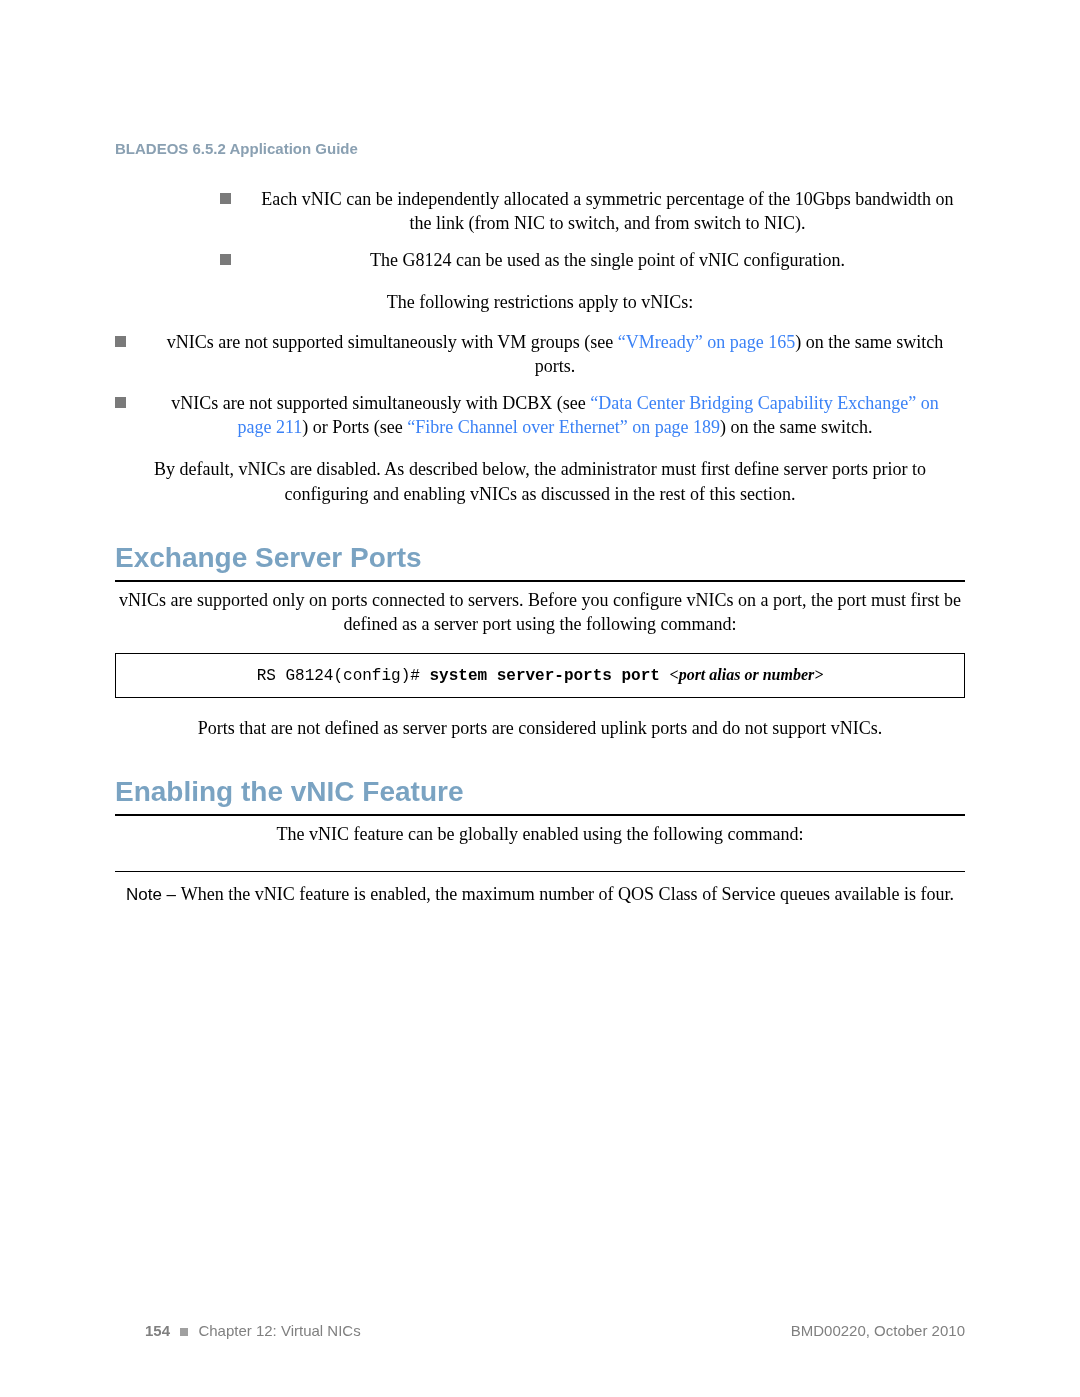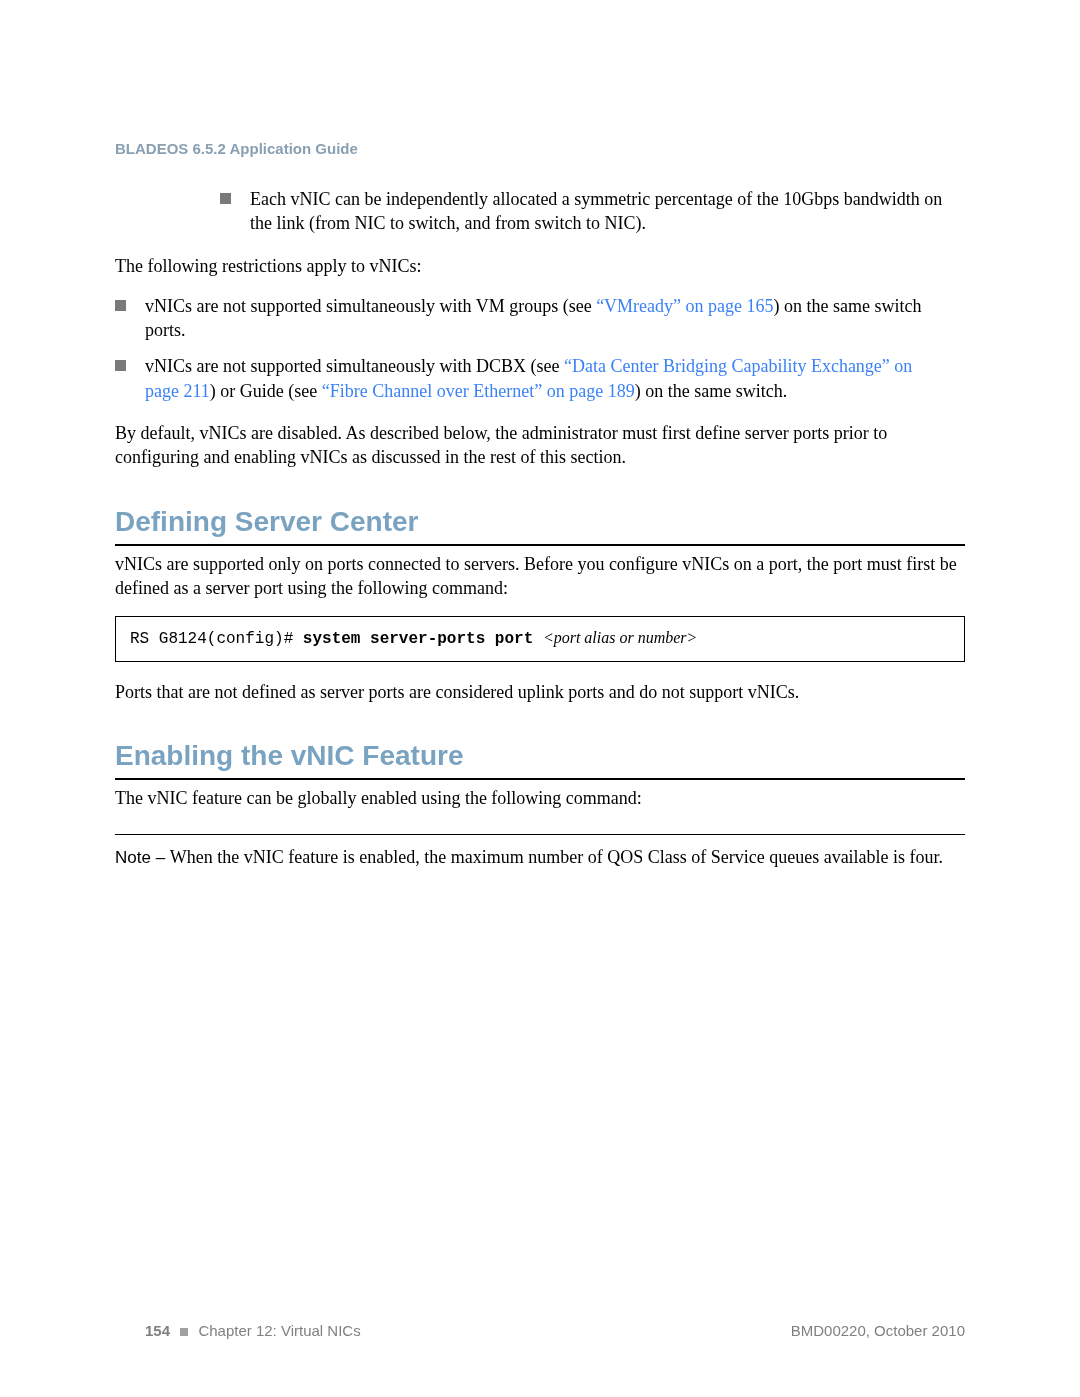--- a/index.html
+++ b/index.html
@@ -20,20 +20,21 @@
     font-family: Arial, Helvetica, sans-serif;
     font-weight: bold;
     font-size: 15px;
     color: #8aa0b2;
     margin-bottom: 30px;
   }
   .body-text {
     font-size: 18px;
     line-height: 1.35;
     color: #000;
+    text-align: center;
   }
   ul.square {
     list-style: none;
     padding: 0;
     margin: 0 0 18px 0;
   }
   ul.square > li {
     position: relative;
     padding-left: 30px;
     margin: 0 0 12px 0;
@@ -78,20 +79,21 @@
   .codebox .prompt {
     font-family: "Courier New", Courier, monospace;
   }
   .codebox .cmd {
     font-family: "Courier New", Courier, monospace;
     font-weight: bold;
   }
   .codebox .arg {
     font-family: "Times New Roman", Times, serif;
     font-style: italic;
+    font-weight: bold;
   }
   hr.rule {
     border: none;
     border-top: 1.5px solid #000;
     margin: 24px 0 10px 0;
   }
   .note-label {
     font-family: Arial, Helvetica, sans-serif;
     font-weight: normal;
     font-size: 17px;
@@ -128,39 +130,40 @@
 </head>
 <body>
 
 <div class="page">
 
   <div class="running-head">BLADEOS 6.5.2 Application Guide</div>
 
   <div class="indent-block body-text">
     <ul class="square">
       <li>Each vNIC can be independently allocated a symmetric percentage of the 10Gbps bandwidth on the link (from NIC to switch, and from switch to NIC).</li>
+      <li>The G8124 can be used as the single point of vNIC configuration.</li>
     </ul>
   </div>
 
   <div class="body-text">
     <p class="para">The following restrictions apply to vNICs:</p>
 
     <ul class="square">
       <li>
         <span>vNICs are not supported simultaneously with VM groups (see </span><a class="xref" href="#">“VMready” on page&nbsp;165</a><span>) on the same switch ports.</span>
       </li>
       <li>
-        <span>vNICs are not supported simultaneously with DCBX (see </span><a class="xref" href="#">“Data Center Bridging Capability Exchange” on page&nbsp;211</a><span>) or Guide (see </span><a class="xref" href="#">“Fibre Channel over Ethernet” on page&nbsp;189</a><span>) on the same switch.</span>
+        <span>vNICs are not supported simultaneously with DCBX (see </span><a class="xref" href="#">“Data Center Bridging Capability Exchange” on page&nbsp;211</a><span>) or Ports (see </span><a class="xref" href="#">“Fibre Channel over Ethernet” on page&nbsp;189</a><span>) on the same switch.</span>
       </li>
     </ul>
 
     <p class="para">By default, vNICs are disabled. As described below, the administrator must first define server ports prior to configuring and enabling vNICs as discussed in the rest of this section.</p>
   </div>
 
-  <h2 class="section">Defining Server Center</h2>
+  <h2 class="section">Exchange Server Ports</h2>
 
   <div class="body-text">
     <p class="para">vNICs are supported only on ports connected to servers. Before you configure vNICs on a port, the port must first be defined as a server port using the following command:</p>
 
     <div class="codebox">
       <span class="prompt">RS G8124(config)# </span><span class="cmd">system server-ports port </span><span class="arg">&lt;port alias or number&gt;</span>
     </div>
 
     <p class="para">Ports that are not defined as server ports are considered uplink ports and do not support vNICs.</p>
   </div>

